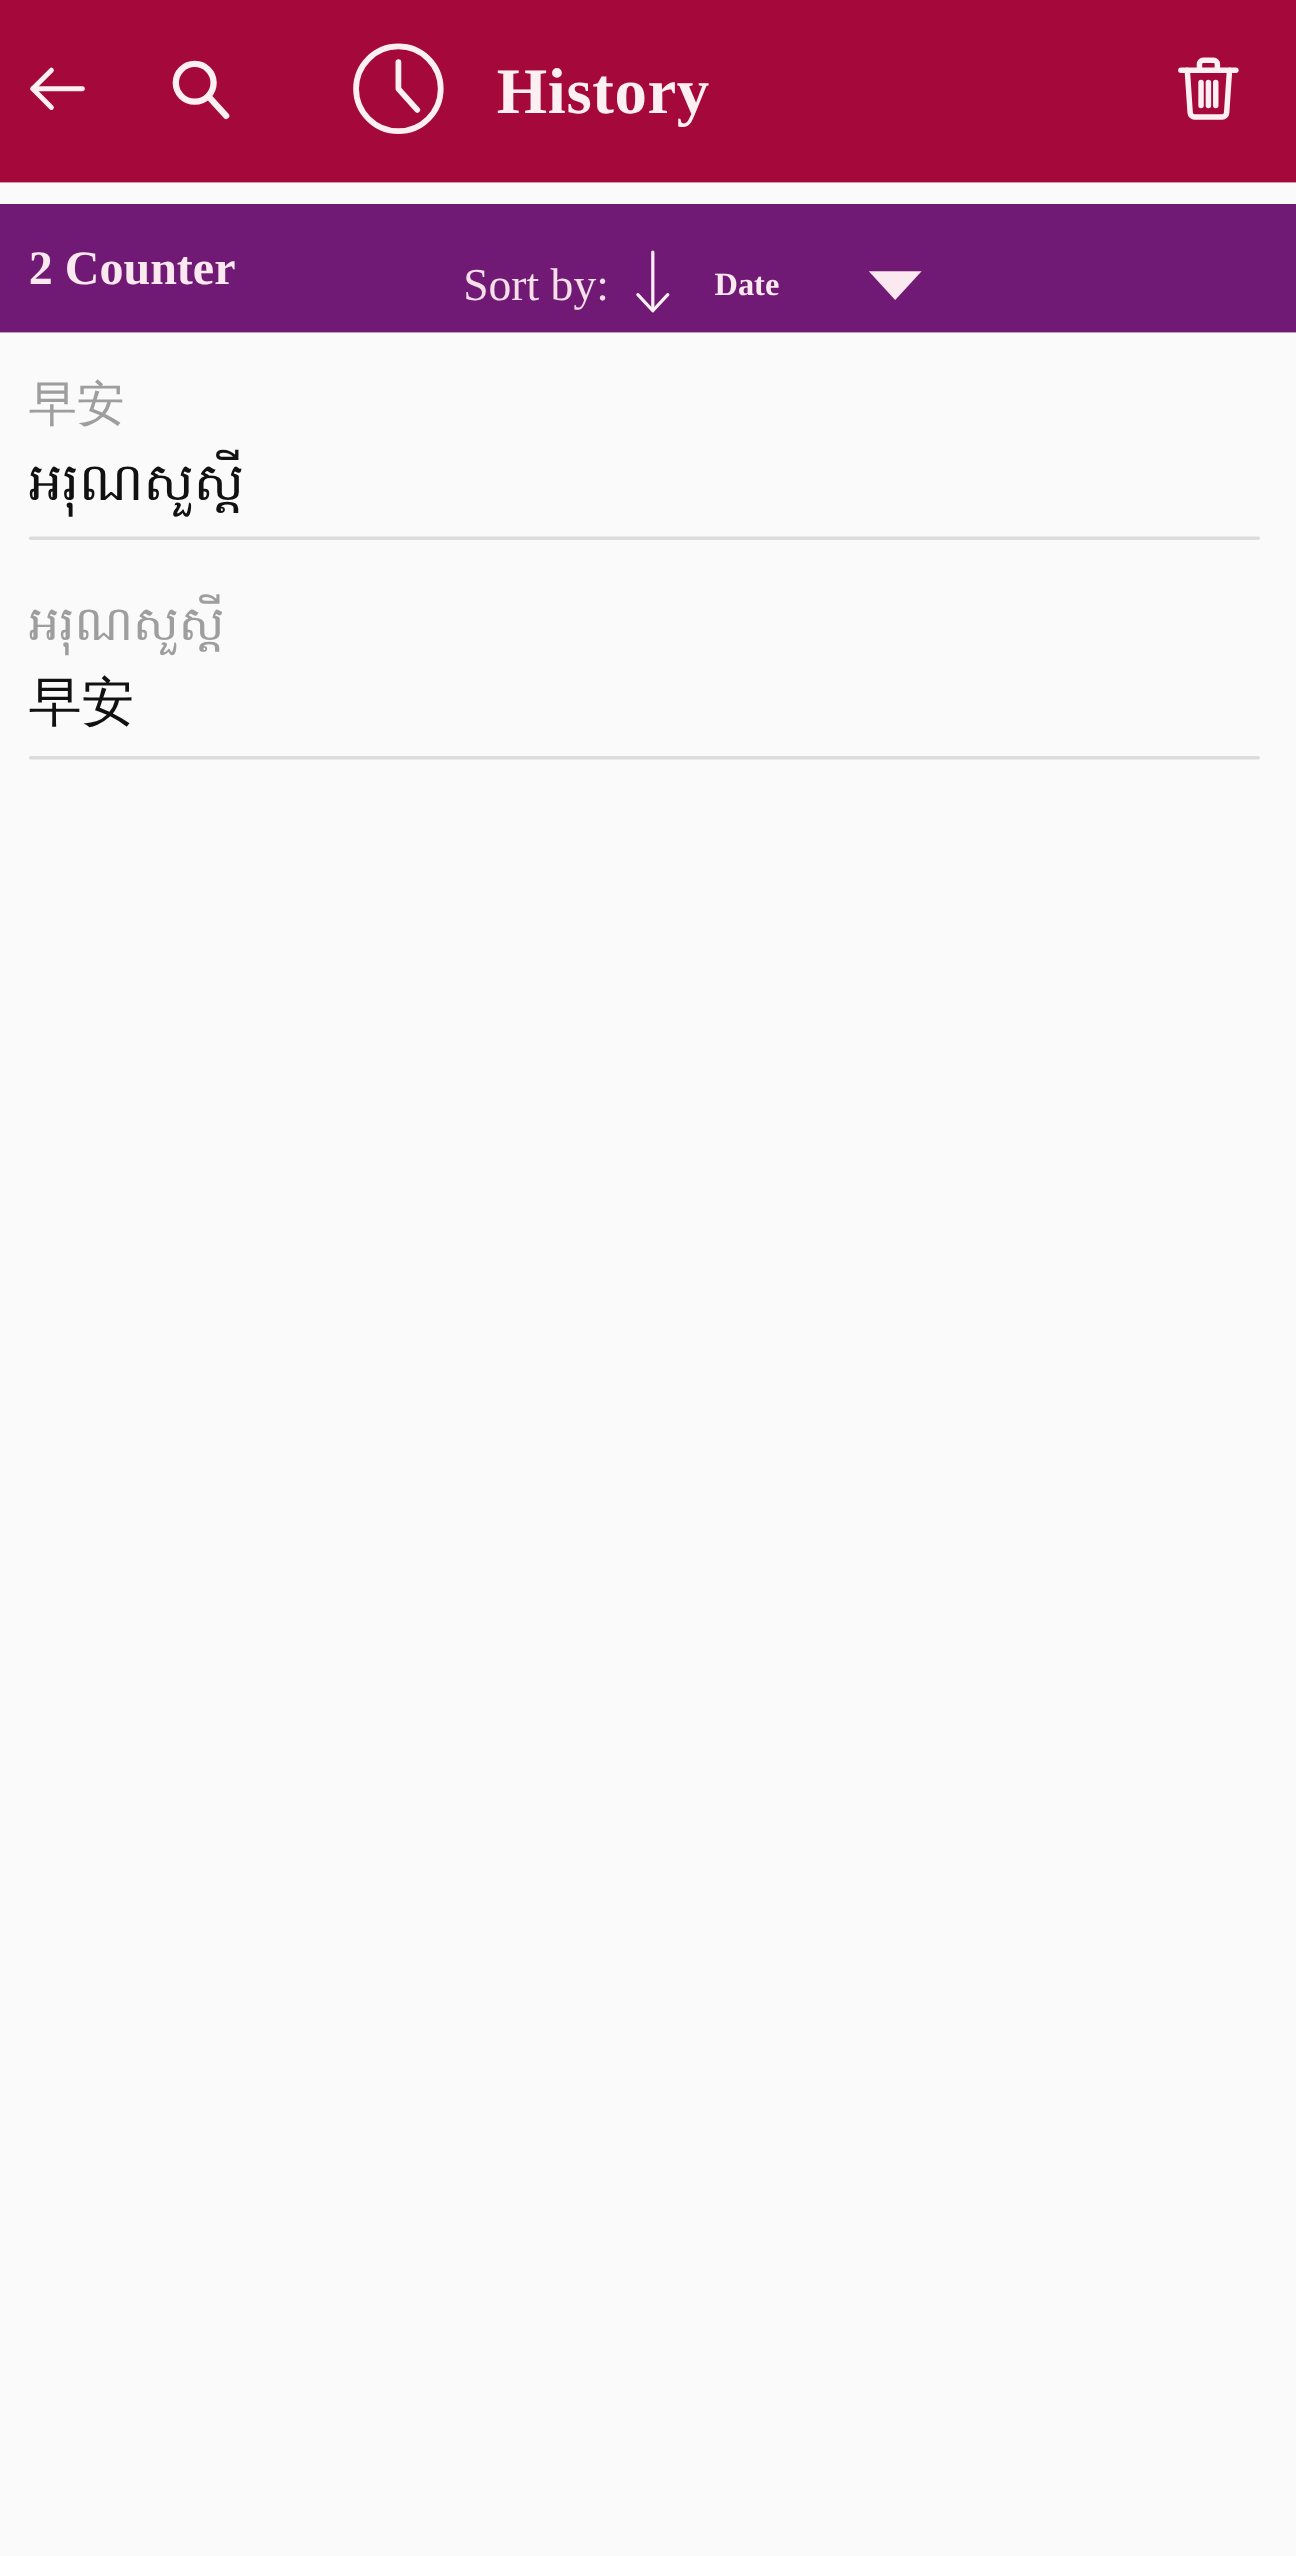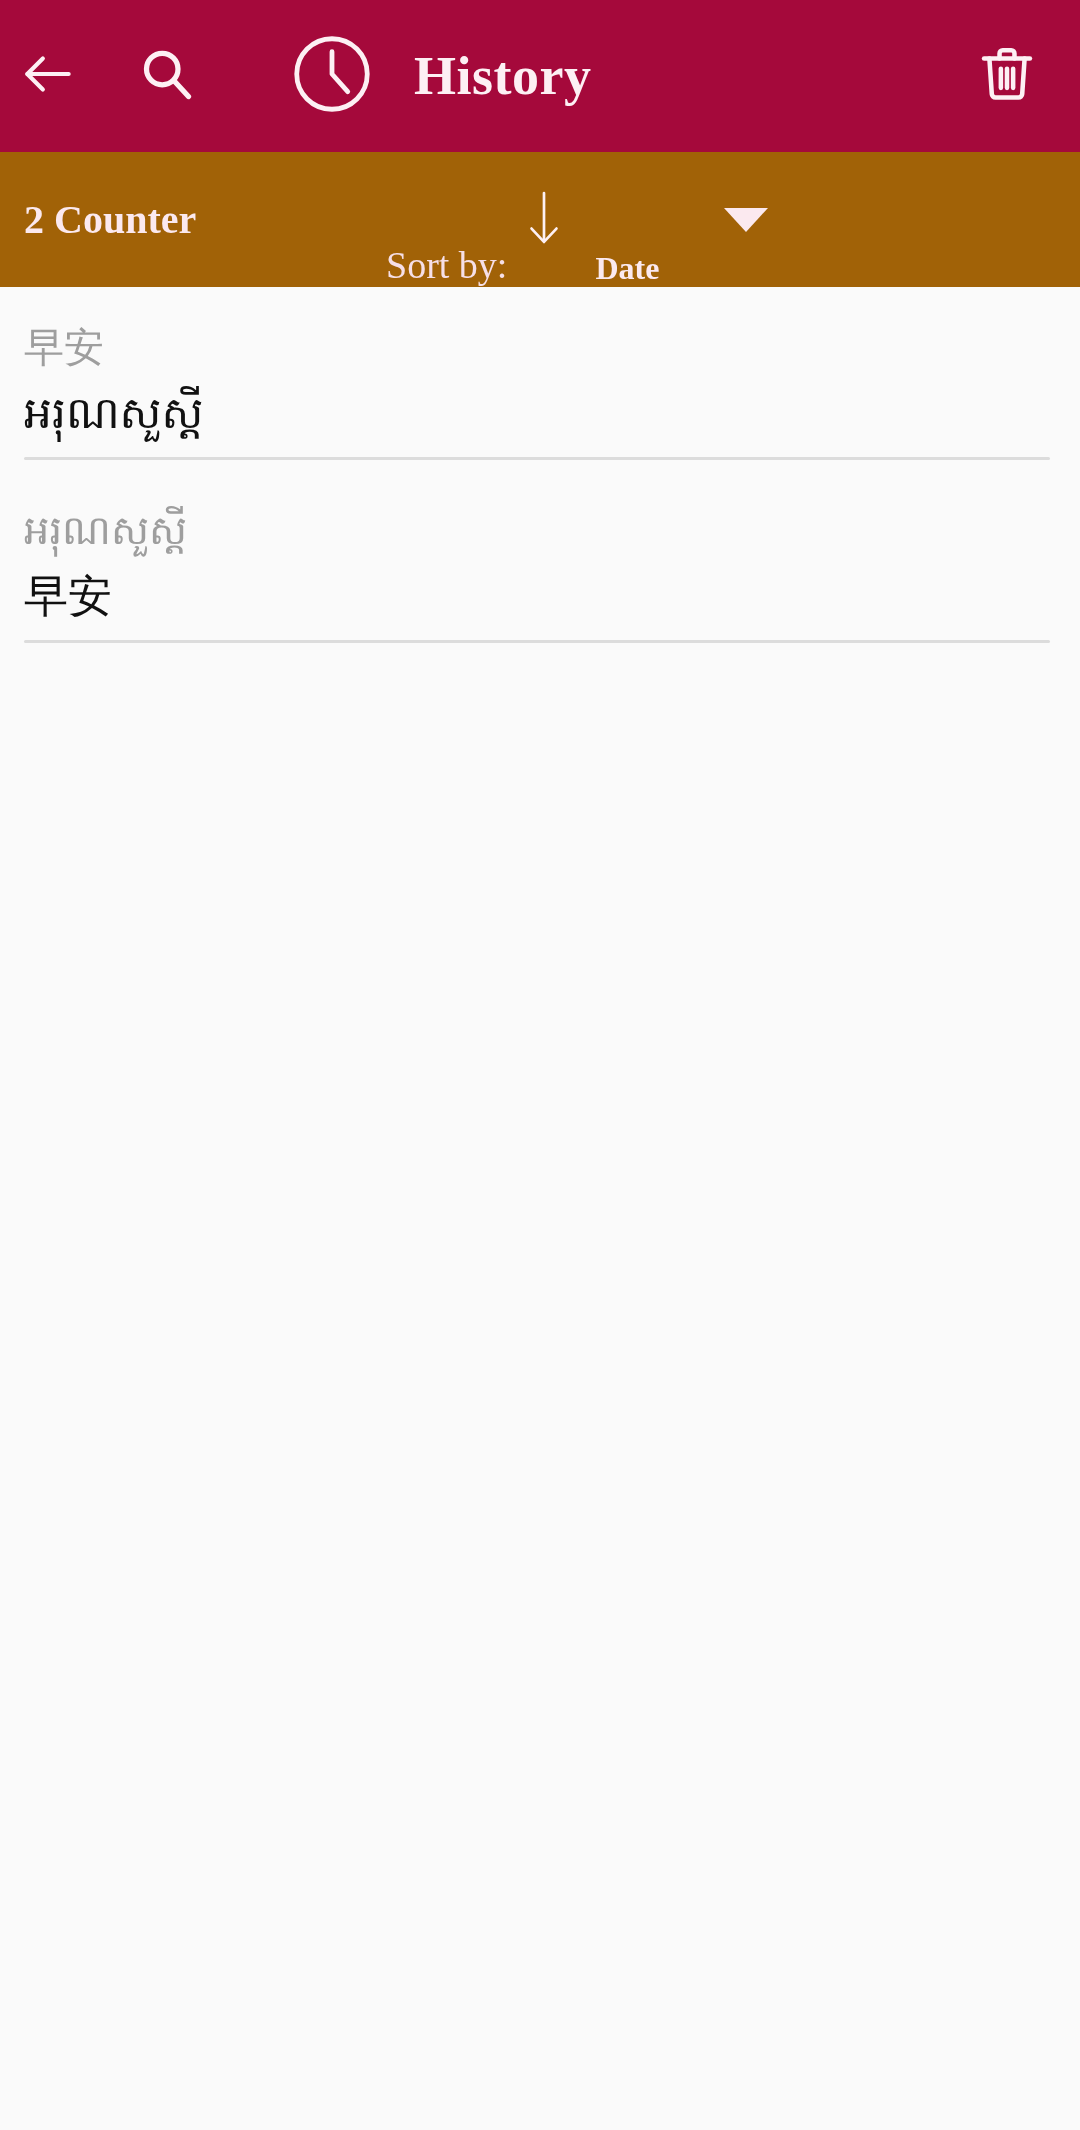--- a/index.html
+++ b/index.html
@@ -32,48 +32,49 @@
     margin-left:34px;
     font-family:"Liberation Serif","DejaVu Serif",serif;
   }
   .trash-btn{
     position:absolute; right:18px; top:0;
     width:110px; height:152px;
   }
 
   
   .sortbar{
-    width:1080px; height:135px;
-    background:#a16207;
+    width:1080px; height:107px;
+    background:#701a75;
     display:flex; align-items:center;
     position:relative;
+    margin-top:18px;
   }
   .counter{
     color:#fbe9ef;
     font-size:40px; font-weight:bold;
     margin-left:24px;
     white-space:nowrap;
   }
   .sort-group{
     position:absolute; left:386px; top:0;
     height:135px;
-    display:flex; align-items:flex-end;
+    display:flex; align-items:center;
   }
   .sort-label{
     color:#f6dfe7;
     font-size:38px;
     white-space:nowrap;
   }
   .sort-dir{
     width:74px; height:135px;
     display:flex; align-items:center; justify-content:center;
   }
   .sort-value{
     color:#fbe9ef;
-    font-size:32px; font-weight:bold;
+    font-size:27px; font-weight:bold;
     white-space:nowrap;
     margin-left:14px;
   }
   .sort-caret{
     position:absolute; left:716px; top:0;
     width:60px; height:135px;
     display:flex; align-items:center; justify-content:center;
   }
   .caret-tri{
     width:0;height:0;

